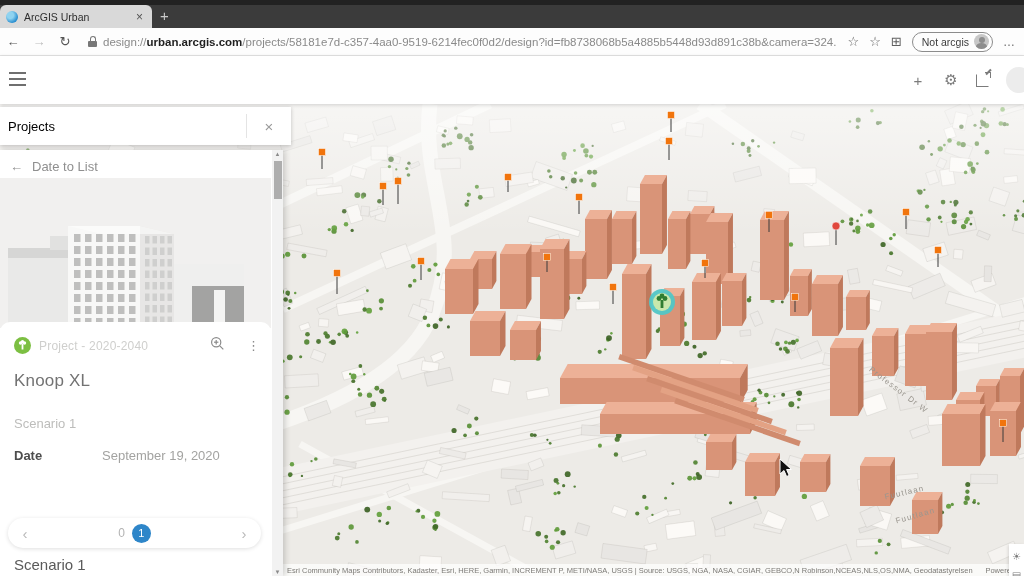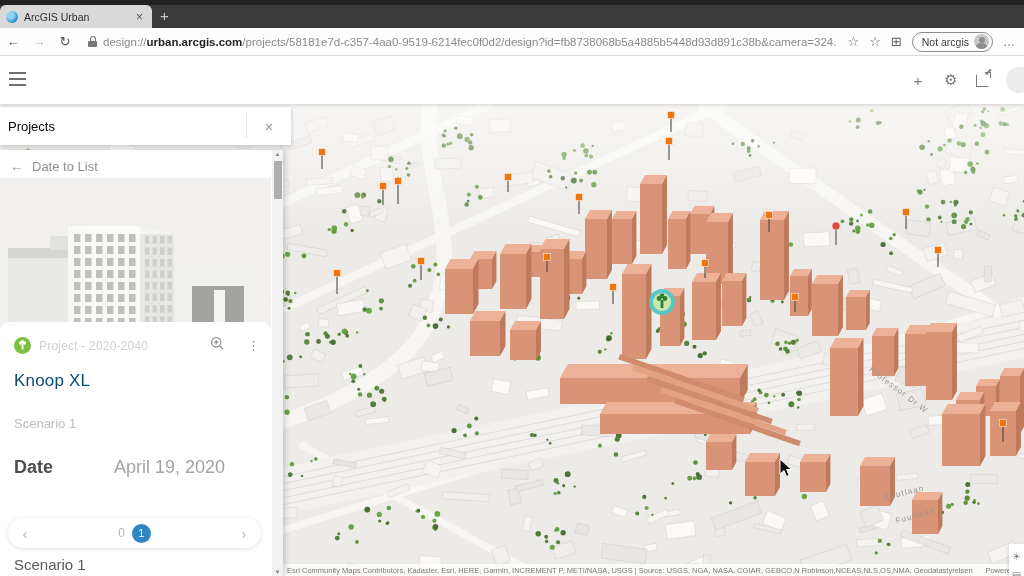--- a/index.html
+++ b/index.html
@@ -74,23 +74,23 @@
     box-shadow:2px 0 6px rgba(0,0,0,.18); z-index:5; overflow:hidden; }
   .back-row { height:28px; display:flex; align-items:center; gap:9px; padding:4px 0 0 10px; color:#8f8f8f; font-size:13px; }
   .thumb { width:271px; height:150px; display:block; }
   .card { position:relative; background:#fff; border-radius:10px 10px 0 0; margin-top:-6px; padding:14px 14px 0 14px; width:271px; }
   .type-row { display:flex; align-items:center; gap:8px; }
   .proj-ic { width:17px; height:17px; border-radius:50%; background:#7cbf42; position:relative; flex:none; }
   .proj-ic svg { position:absolute; left:3px; top:3px; }
   .type-label { flex:1; font-size:12px; color:#cfcfcd; letter-spacing:.2px; white-space:nowrap; overflow:hidden; }
   .zoomto-ic { margin-right:14px; }
   .kebab { color:#8b8b8b; font-size:13px; width:10px; text-align:center; }
-  .proj-title { font-size:17px; color:#0c4a6e; margin-top:16px; letter-spacing:.2px; }
+  .proj-title { font-size:17px; color:#737373; margin-top:16px; letter-spacing:.2px; }
   .scenario { font-size:13px; color:#bdbdbb; margin-top:25px; }
-  .date-row { display:flex; margin-top:26px; font-size:18px;gap:12px; }
+  .date-row { display:flex; margin-top:17px; font-size:13px; }
   .date-row .k { color:#4d4d4d; font-weight:bold; width:88px; }
   .date-row .v { color:#a3a3a1; }
   .pager { position:absolute; left:8px; top:368px; width:253px; height:30px; background:#fff; border-radius:15px;
     box-shadow:0 1px 4px rgba(0,0,0,.13); display:flex; align-items:center; }
   .pager .pg-prev,.pager .pg-next { width:34px; text-align:center; color:#b9b9b9; font-size:15px; }
   .pager .mid { flex:1; display:flex; align-items:center; justify-content:center; gap:7px; }
   .pager .pg-zero { color:#b3b3b3; font-size:12px; }
   .pg-cur { width:19px; height:19px; border-radius:50%; background:#2e86c9; color:#fff; font-size:11px;
     display:flex; align-items:center; justify-content:center; }
   .next-section { position:absolute; left:14px; top:406px; font-size:15px; color:#5a5a5a; }
@@ -1253,21 +1253,21 @@
             <line x1="4" y1="6.2" x2="8.4" y2="6.2"></line>
               <line x1="6.2" y1="4" x2="6.2" y2="8.4"></line>
           </svg>
         </span>
         <span class="kebab">⋮</span>
       </div>
       <div class="proj-title">Knoop XL</div>
       <div class="scenario">Scenario 1</div>
       <div class="date-row">
         <span class="k">Date</span>
-        <span class="v">April 19, 2020</span>
+        <span class="v">September 19, 2020</span>
       </div>
     </div>
 
     <div class="pager">
       <span class="pg-prev">‹</span>
       <span class="mid">
         <span class="pg-zero">0</span>
         <span class="pg-cur">1</span>
       </span>
       <span class="pg-next">›</span>

